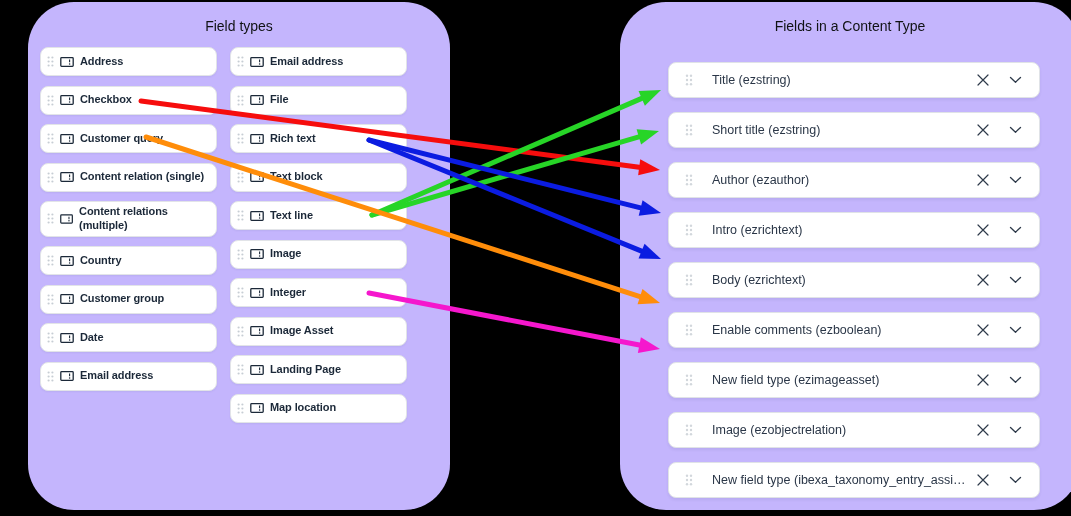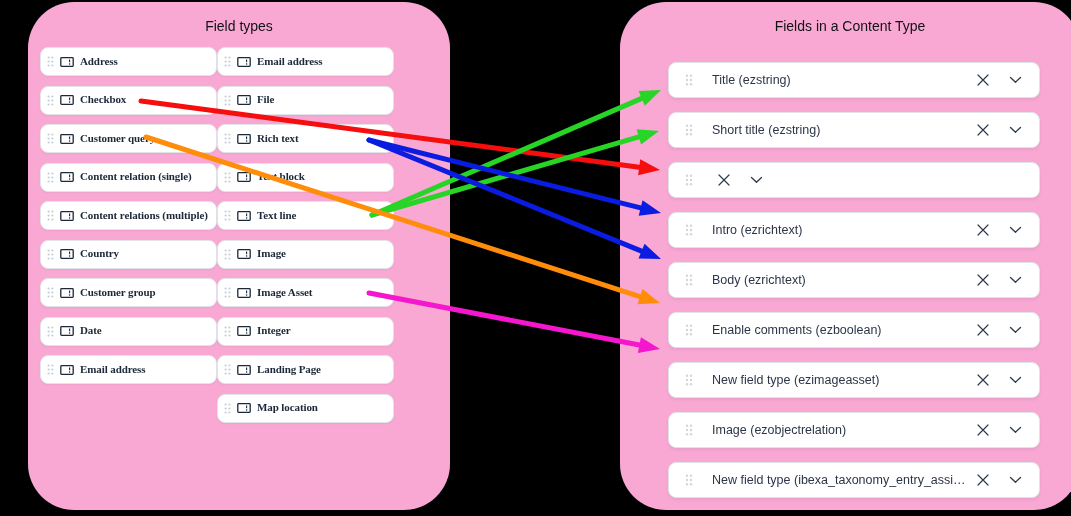--- a/index.html
+++ b/index.html
@@ -1,24 +1,24 @@
 <!DOCTYPE html>
 <html><head>
 <meta charset="utf-8">
 <style>
   html,body{margin:0;padding:0;background:#000;}
   #stage{position:relative;width:1071px;height:516px;background:#000;overflow:hidden;
          font-family:"Liberation Sans", sans-serif;}
-  .panel{position:absolute;top:2px;height:508px;background:#f9a8d4;border-radius:46px;box-sizing:border-box;}
+  .panel{position:absolute;top:2px;height:508px;background:#c4b5fd;border-radius:46px;box-sizing:border-box;}
   #left-panel{left:28px;width:422px;}
   #right-panel{left:620px;width:460px;}
   .panel-title{margin:16px 0 0 0;text-align:center;font-size:14px;font-weight:400;color:#101214;}
 
   
-  #columns{display:flex;padding-left:12px;margin-top:13px;font-family:Liberation Serif, serif;}
+  #columns{display:flex;gap:13px;padding-left:12px;margin-top:13px;}
   .col{display:flex;flex-direction:column;gap:9.5px;width:177px;}
   .item{box-sizing:border-box;display:flex;align-items:center;gap:6px;min-height:29px;
         padding:3px 6px 3px 6px;background:#fff;border:1px solid #e2e4e8;border-radius:8px;
         box-shadow:0 1px 2px rgba(25,45,75,.06);cursor:grab;}
   .ilabel{font-size:11px;font-weight:700;color:#1b2838;line-height:1.25;letter-spacing:-0.1px;}
 
   
   #rows{display:flex;flex-direction:column;gap:14px;margin:28px 40px 0 48px;}
   .row{box-sizing:border-box;display:flex;align-items:center;min-height:36px;
        padding:0 12px 0 16px;background:#fff;border:1px solid #e0e3e7;border-radius:8px;
@@ -339,40 +339,40 @@
                 <circle cx="5.4" cy="5.5" r="1.1"></circle>
         <circle cx="1.6" cy="9.5" r="1.1"></circle>
                 <circle cx="5.4" cy="9.5" r="1.1"></circle>
       </g>
     </svg>
     <svg class="ficon" width="14" height="12" viewBox="0 0 14 12">
       <rect x="0.8" y="1.6" width="12.4" height="8.8" rx="0.8" fill="none" stroke="#1b2838" stroke-width="1.3"></rect>
       <line x1="9.6" y1="3.6" x2="9.6" y2="6.2" stroke="#1b2838" stroke-width="1.1"></line>
       <circle cx="9.6" cy="7.9" r="0.75" fill="#1b2838"></circle>
     </svg>
+    <span class="ilabel label-slot">Integer</span>
+  </div>
+
+  <div class="item">
+    <svg class="drag" width="7" height="11" viewBox="0 0 7 11">
+      <g fill="#c7cdd4">
+        <circle cx="1.6" cy="1.5" r="1.1"></circle>
+                <circle cx="5.4" cy="1.5" r="1.1"></circle>
+        <circle cx="1.6" cy="5.5" r="1.1"></circle>
+                <circle cx="5.4" cy="5.5" r="1.1"></circle>
+        <circle cx="1.6" cy="9.5" r="1.1"></circle>
+                <circle cx="5.4" cy="9.5" r="1.1"></circle>
+      </g>
+    </svg>
+    <svg class="ficon" width="14" height="12" viewBox="0 0 14 12">
+      <rect x="0.8" y="1.6" width="12.4" height="8.8" rx="0.8" fill="none" stroke="#1b2838" stroke-width="1.3"></rect>
+      <line x1="9.6" y1="3.6" x2="9.6" y2="6.2" stroke="#1b2838" stroke-width="1.1"></line>
+      <circle cx="9.6" cy="7.9" r="0.75" fill="#1b2838"></circle>
+    </svg>
     <span class="ilabel label-slot">Image Asset</span>
-  </div>
-
-  <div class="item">
-    <svg class="drag" width="7" height="11" viewBox="0 0 7 11">
-      <g fill="#c7cdd4">
-        <circle cx="1.6" cy="1.5" r="1.1"></circle>
-                <circle cx="5.4" cy="1.5" r="1.1"></circle>
-        <circle cx="1.6" cy="5.5" r="1.1"></circle>
-                <circle cx="5.4" cy="5.5" r="1.1"></circle>
-        <circle cx="1.6" cy="9.5" r="1.1"></circle>
-                <circle cx="5.4" cy="9.5" r="1.1"></circle>
-      </g>
-    </svg>
-    <svg class="ficon" width="14" height="12" viewBox="0 0 14 12">
-      <rect x="0.8" y="1.6" width="12.4" height="8.8" rx="0.8" fill="none" stroke="#1b2838" stroke-width="1.3"></rect>
-      <line x1="9.6" y1="3.6" x2="9.6" y2="6.2" stroke="#1b2838" stroke-width="1.1"></line>
-      <circle cx="9.6" cy="7.9" r="0.75" fill="#1b2838"></circle>
-    </svg>
-    <span class="ilabel label-slot">Integer</span>
   </div>
 
 
   <div class="item">
     <svg class="drag" width="7" height="11" viewBox="0 0 7 11">
       <g fill="#c7cdd4">
         <circle cx="1.6" cy="1.5" r="1.1"></circle>
                 <circle cx="5.4" cy="1.5" r="1.1"></circle>
         <circle cx="1.6" cy="5.5" r="1.1"></circle>
                 <circle cx="5.4" cy="5.5" r="1.1"></circle>
@@ -465,20 +465,21 @@
     <svg class="drag" width="8" height="12" viewBox="0 0 8 12">
       <g fill="#d2d7dc">
         <circle cx="2" cy="1.8" r="1.2"></circle>
               <circle cx="6" cy="1.8" r="1.2"></circle>
         <circle cx="2" cy="6" r="1.2"></circle>
               <circle cx="6" cy="6" r="1.2"></circle>
         <circle cx="2" cy="10.2" r="1.2"></circle>
               <circle cx="6" cy="10.2" r="1.2"></circle>
       </g>
     </svg>
+    <span class="rlabel label-slot">Author (ezauthor)</span>
     <button class="icon-btn">
       <svg width="12" height="12" viewBox="0 0 12 12">
         <path d="M1 1 L11 11 M11 1 L1 11" stroke="#2e3a4a" stroke-width="1.2" fill="none" stroke-linecap="round"></path>
       </svg>
     </button>
     <button class="icon-btn">
       <svg width="13" height="8" viewBox="0 0 13 8">
         <path d="M1.5 1.5 L6.5 6.2 L11.5 1.5" stroke="#2e3a4a" stroke-width="1.3" fill="none" stroke-linecap="round" stroke-linejoin="round"></path>
       </svg>
     </button>

